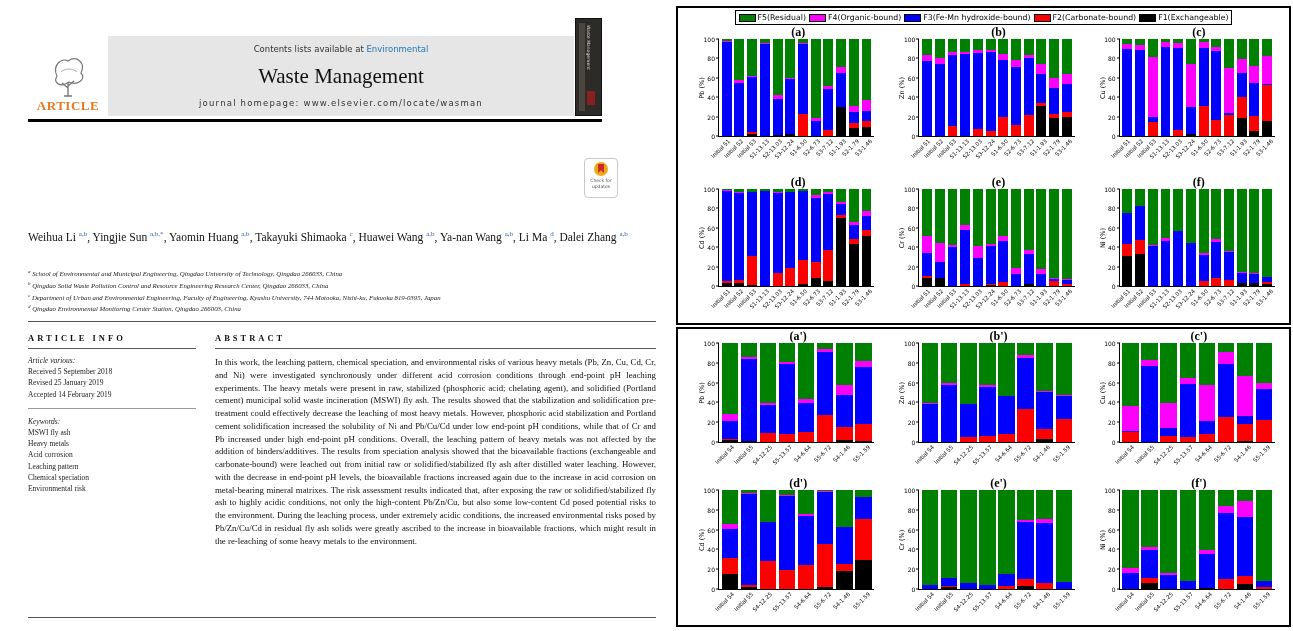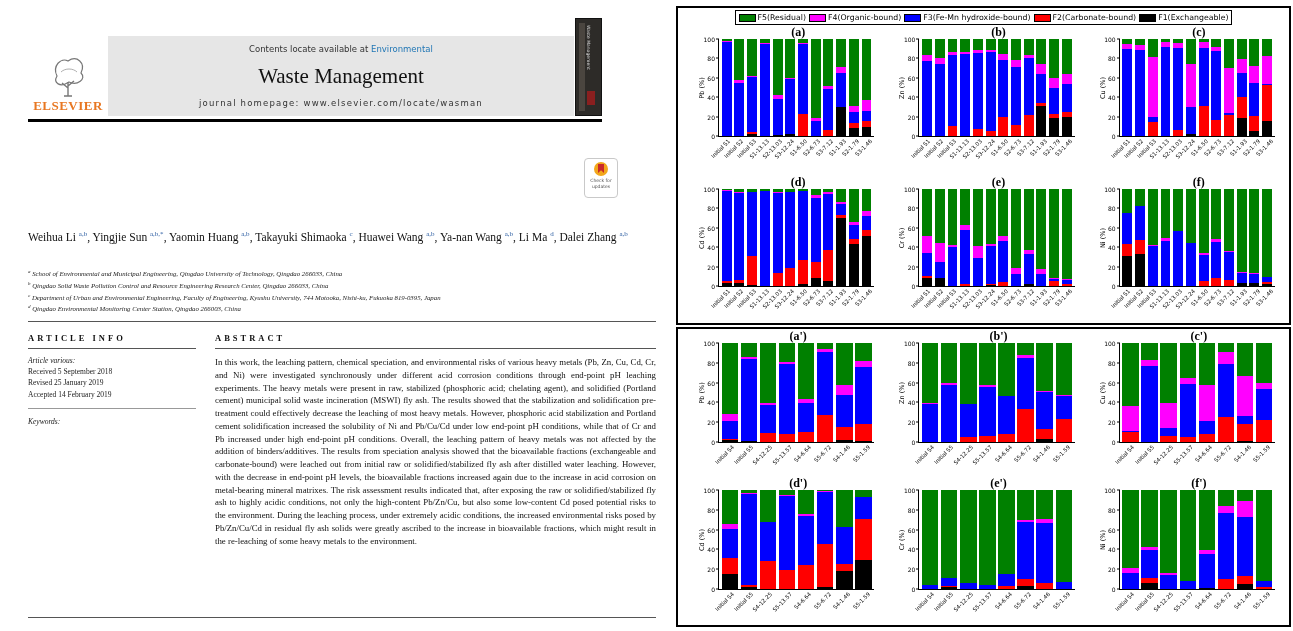--- a/index.html
+++ b/index.html
@@ -89,25 +89,25 @@
 
 <div class="paper">
 
   <div class="header-band">
     <div class="logo-block">
       <svg width="42" height="44" viewBox="0 0 42 44">
         <path d="M10 22 C5 12 14 3 21 7 C30 1 39 9 34 19 C40 25 30 32 22 28 C13 34 6 29 10 22 Z" fill="none" stroke="#777" stroke-width="1.2"></path>
         <path d="M21 28 L21 42 M21 34 L15 29 M21 32 L27 27 M17 42 L25 42" fill="none" stroke="#777" stroke-width="1.4"></path>
         <path d="M14 18 C18 14 26 14 30 18" fill="none" stroke="#999" stroke-width="0.8"></path>
       </svg>
-      <div class="elsevier-text">ELSEVIER</div>
+      <div class="elsevier-text">ARTICLE</div>
     </div>
     <div class="gray-box">
       <div class="contents-line">
-        <span>Contents locate available at</span>
+        <span>Contents lists available at</span>
         <span class="sd">Environmental</span>
       </div>
       <div class="journal-big">Waste Management</div>
       <div class="homepage">journal homepage: www.elsevier.com/locate/wasman</div>
     </div>
   </div>
 
   <div class="cover">
     <div class="spine"></div>
     <div class="redmark"></div>
@@ -137,20 +137,28 @@
     <div class="sec-head">ARTICLE INFO</div>
     <div class="head-rule"></div>
     <div class="hist-label">Article various:</div>
     <div>
         <div class="hist-line">Received 5 September 2018</div>
         <div class="hist-line">Revised 25 January 2019</div>
         <div class="hist-line">Accepted 14 February 2019</div>
       </div>
     <div class="mini-rule"></div>
     <div class="kw-label">Keywords:</div>
+    <div>
+        <div class="kw-line">MSWI fly ash</div>
+        <div class="kw-line">Heavy metals</div>
+        <div class="kw-line">Acid corrosion</div>
+        <div class="kw-line">Leaching pattern</div>
+        <div class="kw-line">Chemical speciation</div>
+        <div class="kw-line">Environmental risk</div>
+      </div>
   </div>
 
   <div class="abs-col">
     <div class="sec-head">ABSTRACT</div>
     <div class="head-rule"></div>
     <div class="abstract">In this work, the leaching pattern, chemical speciation, and environmental risks of various heavy metals (Pb, Zn, Cu, Cd, Cr, and Ni) were investigated synchronously under different acid corrosion conditions through end-point pH leaching experiments. The heavy metals were present in raw, stabilized (phosphoric acid; chelating agent), and solidified (Portland cement) municipal solid waste incineration (MSWI) fly ash. The results showed that the stabilization and solidification pre-treatment could effectively decrease the leaching of most heavy metals. However, phosphoric acid stabilization and Portland cement solidification increased the solubility of Ni and Pb/Cu/Cd under low end-point pH conditions, while that of Cr and Pb increased under high end-point pH conditions. Overall, the leaching pattern of heavy metals was not affected by the addition of binders/additives. The results from speciation analysis showed that the bioavailable fractions (exchangeable and carbonate-bound) were leached out from initial raw or solidified/stabilized fly ash after distilled water leaching. However, with the decrease in end-point pH levels, the bioavailable fractions increased again due to the increase in acid corrosion on metal-bearing mineral matrixes. The risk assessment results indicated that, after exposing the raw or solidified/stabilized fly ash to highly acidic conditions, not only the high-content Pb/Zn/Cu, but also some low-content Cd posed potential risks to the environment. During the leaching process, under extremely acidic conditions, the increased environmental risks posed by Pb/Zn/Cu/Cd in residual fly ash solids were greatly ascribed to the increase in bioavailable fractions, which might result in the re-leaching of some heavy metals to the environment.</div>
   </div>
 
   <div class="rule-bottom"></div>
 </div>

